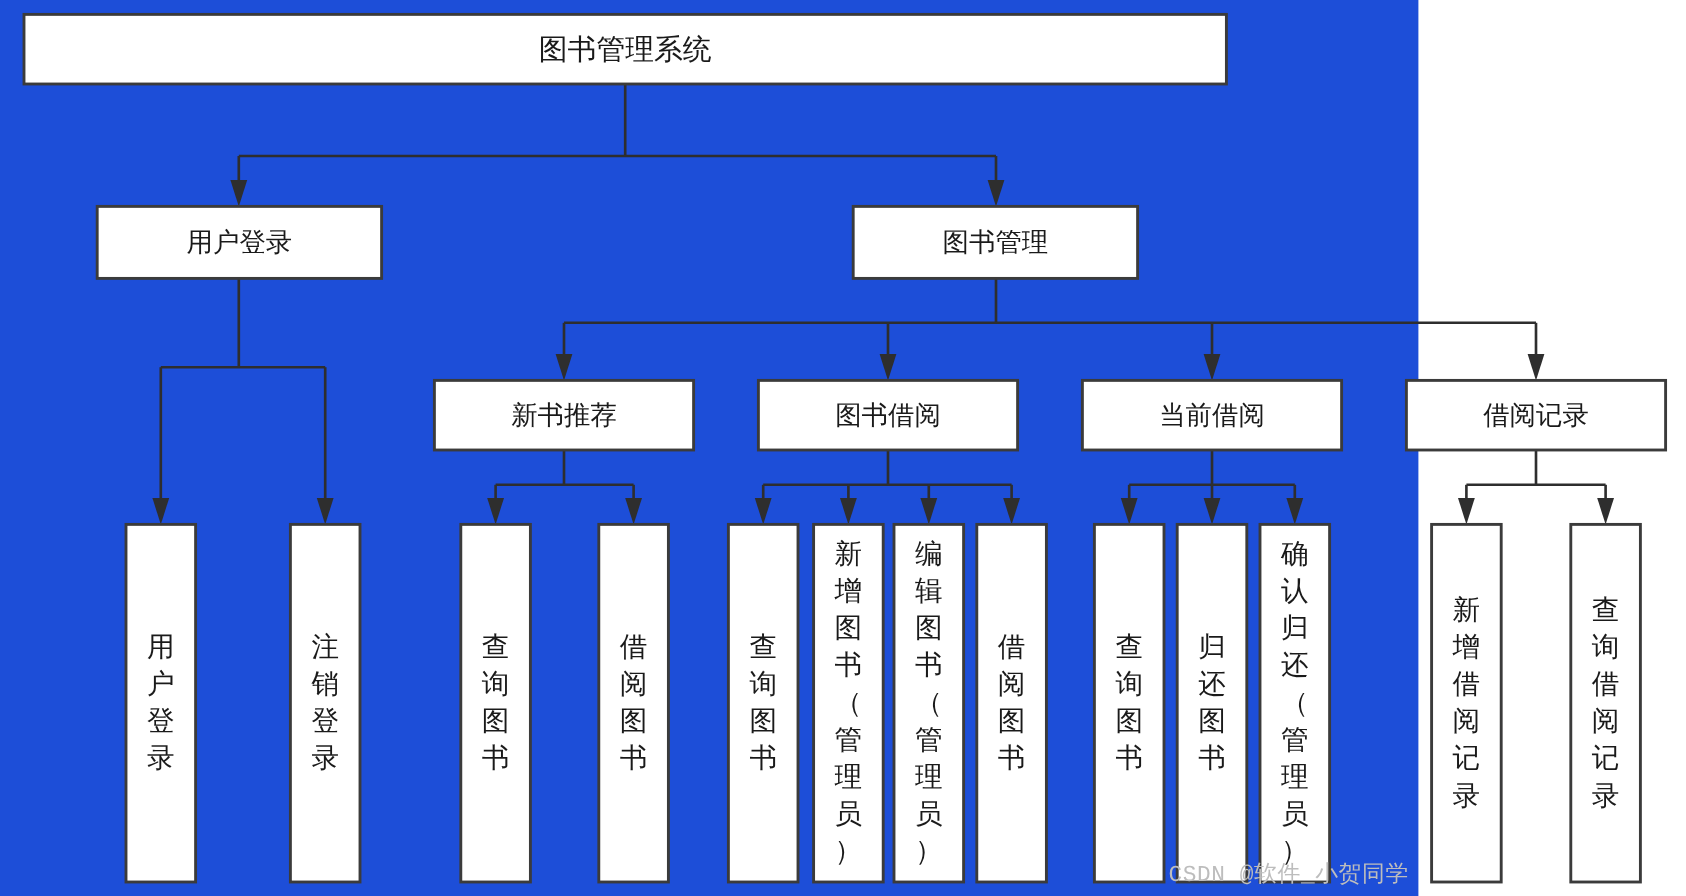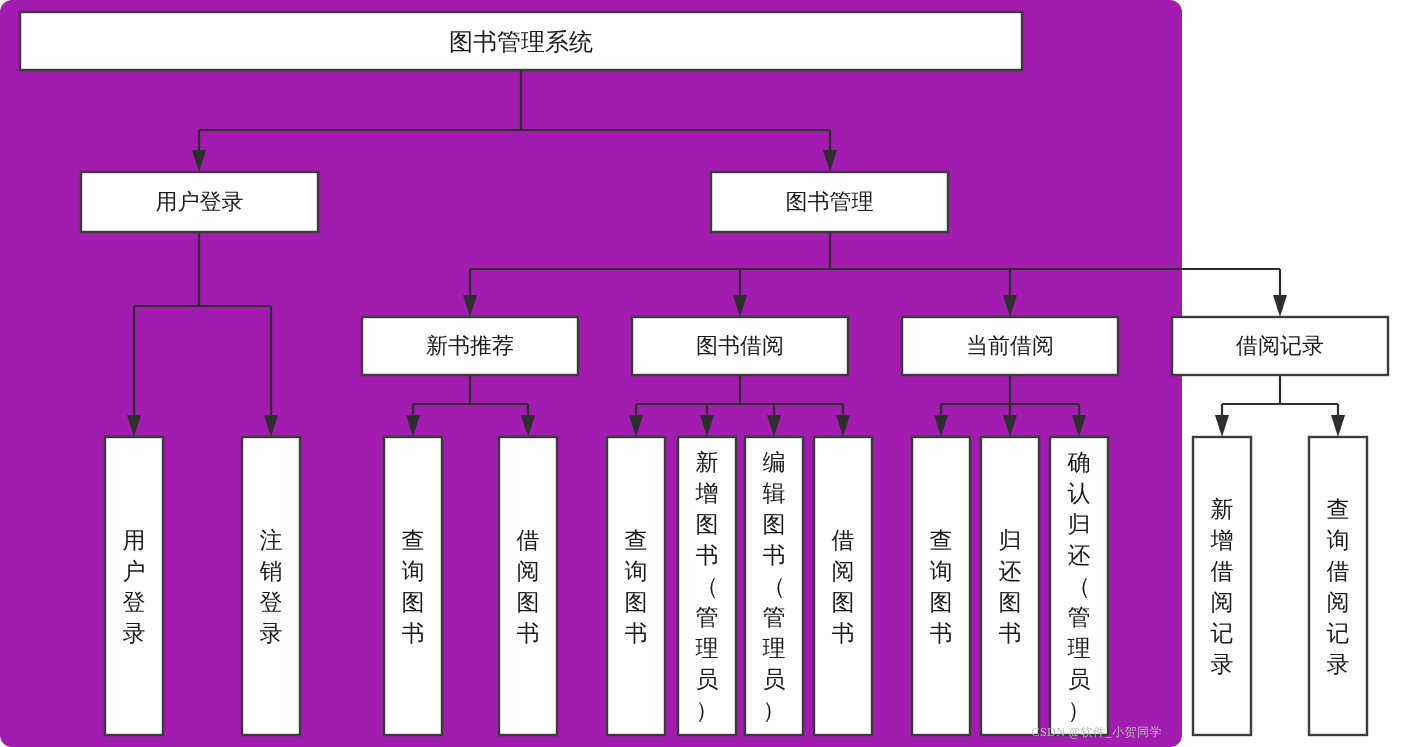--- a/index.html
+++ b/index.html
@@ -2,21 +2,21 @@
 <html><head>
 <meta charset="utf-8">
 <title>图书管理系统 结构图</title>
 <style>
   html,body{margin:0;padding:0;background:#ffffff;}
   body{
     font-family:"DejaVu Sans","Liberation Sans",sans-serif;
     width:1405px;height:747px;overflow:hidden;
   }
   #diagram-root{
-    position:relative;width:1182px;height:747px;background:#a21caf;border-radius:12px;
+    position:relative;width:1182px;height:747px;background:#1d4ed8;
   }
   svg#diagram-svg{position:absolute;left:0;top:0;width:1405px;height:747px;}
   .node-box{
     fill:#ffffff;stroke:#3b3b3b;stroke-width:2.4;
   }
   .node-label{
     fill:#1a1a1a;
     font-family:"DejaVu Sans","Liberation Sans",sans-serif;
     font-size:22px;
     text-anchor:middle;
@@ -28,23 +28,23 @@
     font-size:23px;
     text-anchor:middle;
   }
   .title-label{font-size:24px;}
   .connector{
     stroke:#2e2e2e;stroke-width:2.2;fill:none;
   }
   .arrow-head{fill:#2e2e2e;stroke:none;}
   .watermark{
     position:absolute;
-    right:20px;bottom:6px;
-    font-family:Liberation Serif, serif;
-    font-size:12px;
+    right:8px;bottom:6px;
+    font-family:Liberation Mono, monospace;
+    font-size:19px;
     color:#bdbdbd;
     letter-spacing:0.5px;
     white-space:nowrap;
     pointer-events:none;
   }
 </style>
 </head>
 <body>
 
 <div id="diagram-root">

